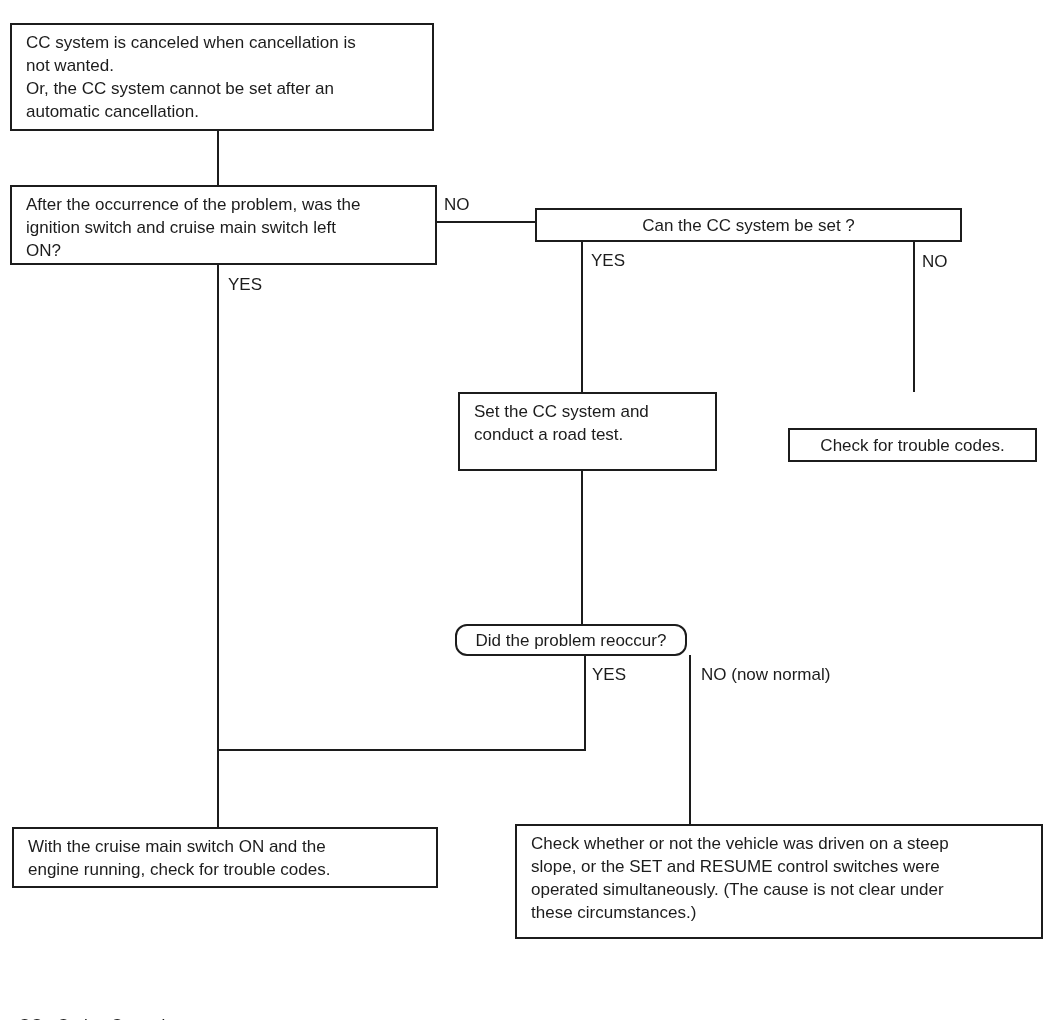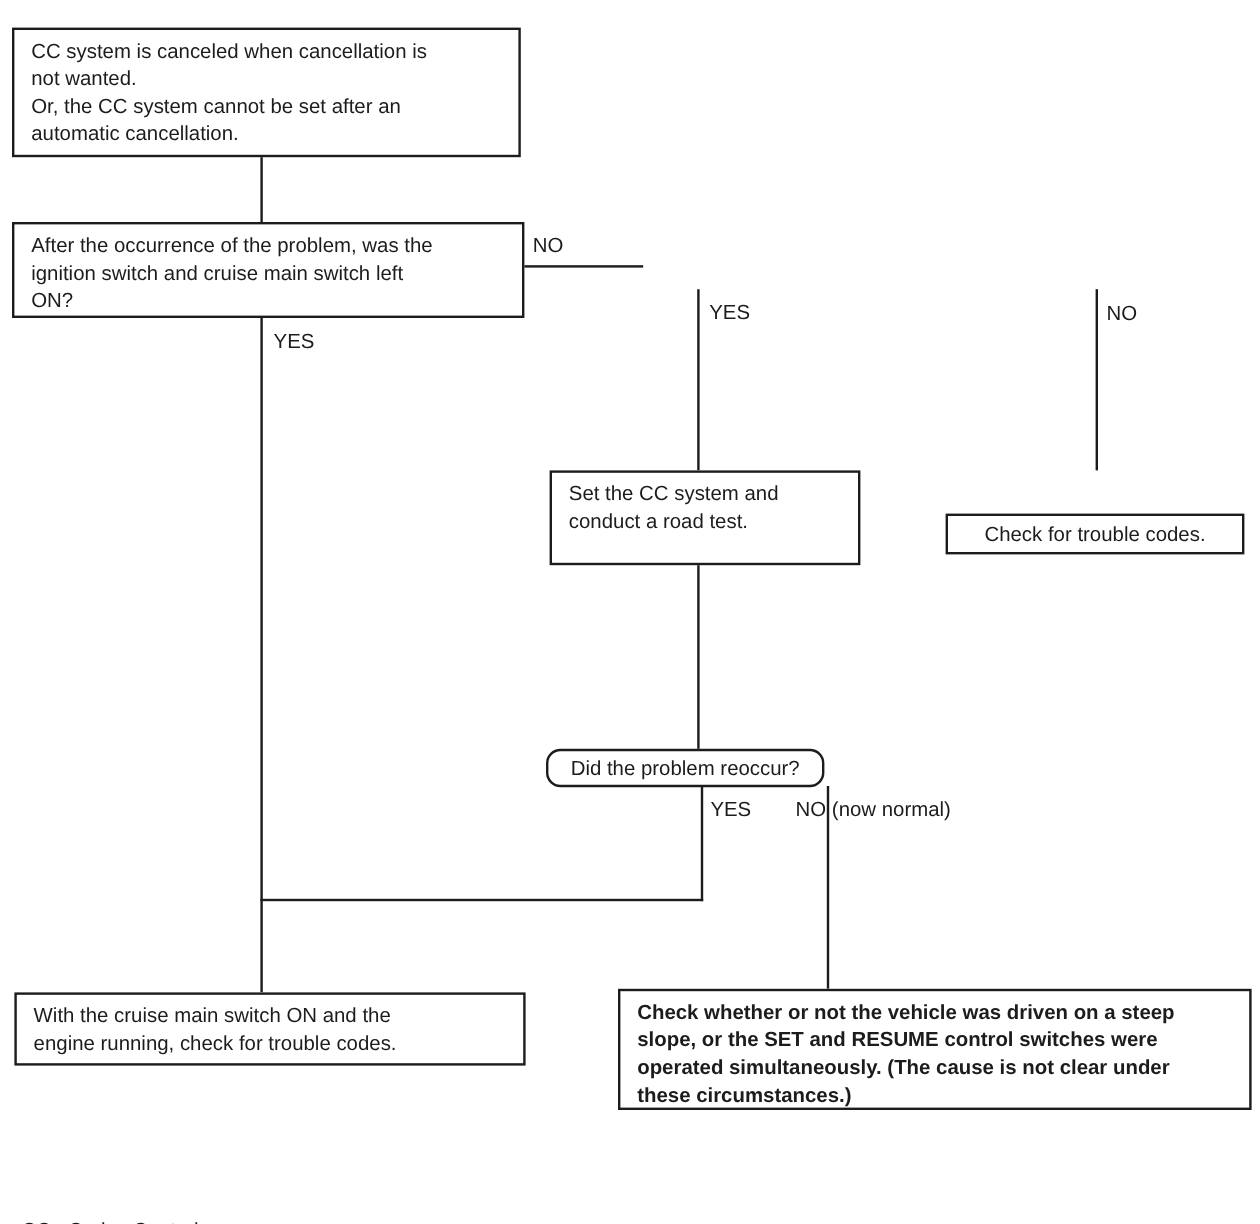--- a/index.html
+++ b/index.html
@@ -41,40 +41,40 @@
   }
 
   
   #node-a { left: 10px;  top: 23px;  width: 424px; height: 108px; }
   #node-b { left: 10px;  top: 185px; width: 427px; height: 80px;  }
   #node-c { left: 535px; top: 208px; width: 427px; height: 34px;  }
   #node-d { left: 458px; top: 392px; width: 259px; height: 79px;  }
   #node-e { left: 788px; top: 392px; width: 249px; height: 34px; margin-top: 36px;  }
   #node-f { left: 455px; top: 624px; width: 232px; height: 32px; border-radius: 12px;  }
   #node-g { left: 12px;  top: 827px; width: 426px; height: 61px;  }
-  #node-h { left: 515px; top: 824px; width: 528px; height: 101px; font-weight: bold; }
+  #node-h { left: 515px; top: 824px; width: 528px; height: 115px; }
 
   
   #ln-a-b        { left: 217px; top: 130px; width: 2px;   height: 55px;  }
   #ln-b-yes-down { left: 217px; top: 265px; width: 2px;   height: 562px; }
   #ln-b-no-right { left: 436px; top: 221px; width: 100px; height: 2px;   }
   #ln-c-yes-down { left: 581px; top: 241px; width: 2px;   height: 151px; }
   #ln-c-no-down  { left: 913px; top: 241px; width: 2px;   height: 151px; }
   #ln-d-f        { left: 581px; top: 455px; width: 2px;   height: 169px; }
   #ln-f-yes-down { left: 584px; top: 655px; width: 2px;   height: 96px;  }
   #ln-f-yes-left { left: 217px; top: 749px; width: 369px; height: 2px;   }
   #ln-f-no-down  { left: 689px; top: 655px; width: 2px;   height: 169px; }
 
   
   #lbl-b-no      { left: 444px; top: 196px; }
   #lbl-b-yes     { left: 228px; top: 276px; }
   #lbl-c-yes     { left: 591px; top: 252px; }
   #lbl-c-no      { left: 922px; top: 253px; }
   #lbl-f-yes     { left: 592px; top: 666px; }
-  #lbl-f-no      { left: 663px; top: 666px; }
+  #lbl-f-no      { left: 701px; top: 666px; }
 </style>
 </head>
 <body>
 
 <div class="canvas">
 
   <div class="line" id="ln-a-b"></div>
   <div class="line" id="ln-b-yes-down"></div>
   <div class="line" id="ln-b-no-right"></div>
   <div class="line" id="ln-c-yes-down"></div>
@@ -86,20 +86,21 @@
 
   <div class="node padded" id="node-b">After the occurrence of the problem, was the
 ignition switch and cruise main switch left
 ON?</div>
 
   <div class="node padded" id="node-a">CC system is canceled when cancellation is
 not wanted.
 Or, the CC system cannot be set after an
 automatic cancellation.</div>
 
+  <div class="node center" id="node-c">Can the CC system be set ?</div>
 
   <div class="node padded" id="node-d">Set the CC system and
 conduct a road test.</div>
 
   <div class="node center" id="node-e">Check for trouble codes.</div>
 
   <div class="node center" id="node-f">Did the problem reoccur?</div>
 
   <div class="node padded" id="node-g">With the cruise main switch ON and the
 engine running, check for trouble codes.</div>

